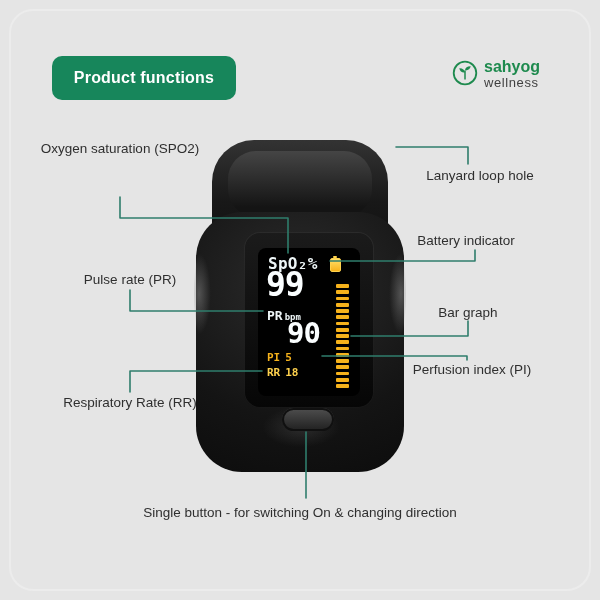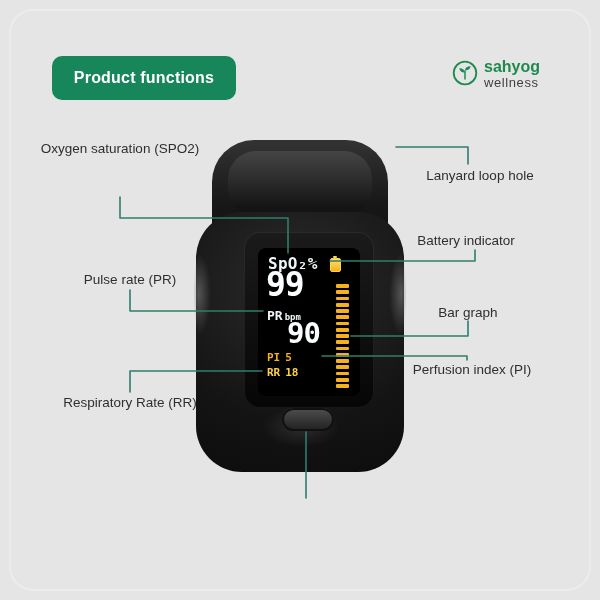--- a/index.html
+++ b/index.html
@@ -154,20 +154,21 @@
     <div class="power-button"></div>
   </div>
 
   <div class="callout c-oxygen">Oxygen saturation (SPO2)</div>
   <div class="callout c-pulse">Pulse rate (PR)</div>
   <div class="callout c-lanyard">Lanyard loop hole</div>
   <div class="callout c-respiratory">Respiratory Rate (RR)</div>
   <div class="callout c-battery">Battery indicator</div>
   <div class="callout c-bargraph">Bar graph</div>
   <div class="callout c-perfusion">Perfusion index (PI)</div>
+  <div class="callout c-button">Single button - for switching On &amp; changing direction</div>
 
   <svg class="lines" viewBox="0 0 600 600">
     <polyline points="120,197 120,218 288,218 288,253"></polyline>
     <polyline points="130,290 130,311 263,311"></polyline>
     <polyline points="262,371 130,371 130,392"></polyline>
     <polyline points="396,147 468,147 468,164"></polyline>
     <polyline points="475,250 475,261 330,261"></polyline>
     <polyline points="468,321 468,336 351,336"></polyline>
     <polyline points="322,356 467,356 467,360"></polyline>
     <polyline points="306,432 306,498"></polyline>

